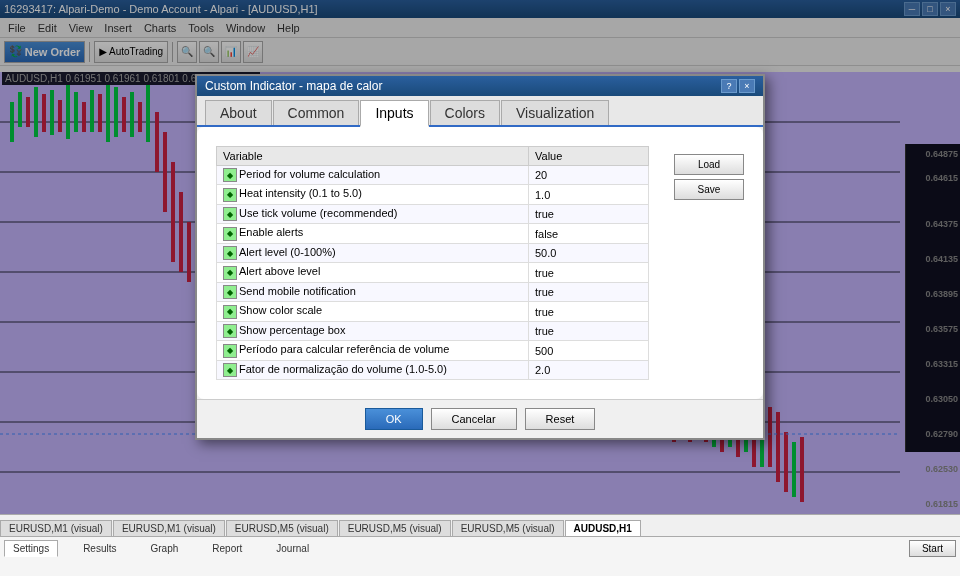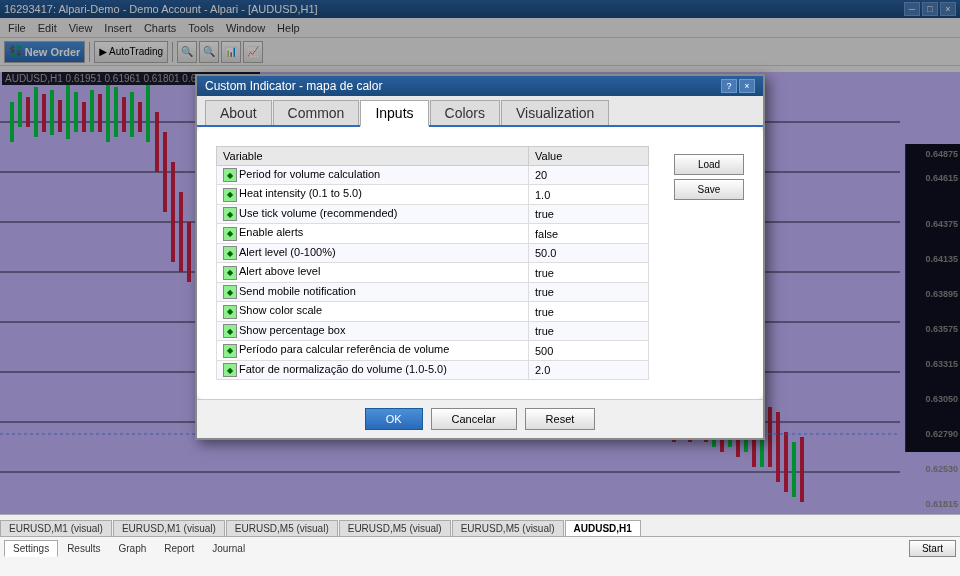--- a/index.html
+++ b/index.html
@@ -34,21 +34,21 @@
     
     #price-axis { position: absolute; top: 72px; right: 0; width: 55px; bottom: 62px; background: #111122; border-left: 1px solid #333; z-index: 5; }
 
     
     #bottom-tabs { position: absolute; bottom: 40px; left: 0; right: 0; height: 22px; background: #f0f0f0; display: flex; align-items: flex-end; border-top: 1px solid #aaa; overflow-x: auto; }
     .chart-tab { padding: 2px 8px; font-size: 10px; background: #ddd; border: 1px solid #aaa; border-bottom: none; margin-right: 1px; cursor: pointer; color: #333; white-space: nowrap; }
     .chart-tab.active { background: white; color: #000; font-weight: bold; }
 
     
     #bottom-panel { position: absolute; bottom: 0; left: 0; right: 0; height: 40px; background: #f5f5f5; border-top: 1px solid #aaa; }
-    #bottom-panel-tabs { display: flex; align-items: center; padding: 3px 4px 0; gap: 0; }
+    #bottom-panel-tabs { display: flex; align-items: center; padding: 3px 4px 0; gap: 16px; }
     .panel-tab { padding: 2px 8px; font-size: 10px; color: #333; cursor: pointer; border: 1px solid transparent; }
     .panel-tab.active { background: white; border-color: #aaa #aaa white; }
     .start-btn { padding: 2px 12px; background: linear-gradient(to bottom, #fff, #ddd); border: 1px solid #888; font-size: 10px; cursor: pointer; }
 
     
     #modal-overlay { position: absolute; top: 0; left: 0; right: 0; bottom: 62px; background: rgba(0,0,0,0.3); z-index: 100; display: flex; align-items: center; justify-content: center; }
 
     
     #dialog { background: #f0f0f0; border: 2px solid #888; box-shadow: 4px 4px 12px rgba(0,0,0,0.5); width: 570px; }
     #dialog-titlebar { background: linear-gradient(to bottom, #2a5f9e, #1a4a7a); color: white; padding: 3px 8px; display: flex; justify-content: space-between; align-items: center; font-size: 12px; }

